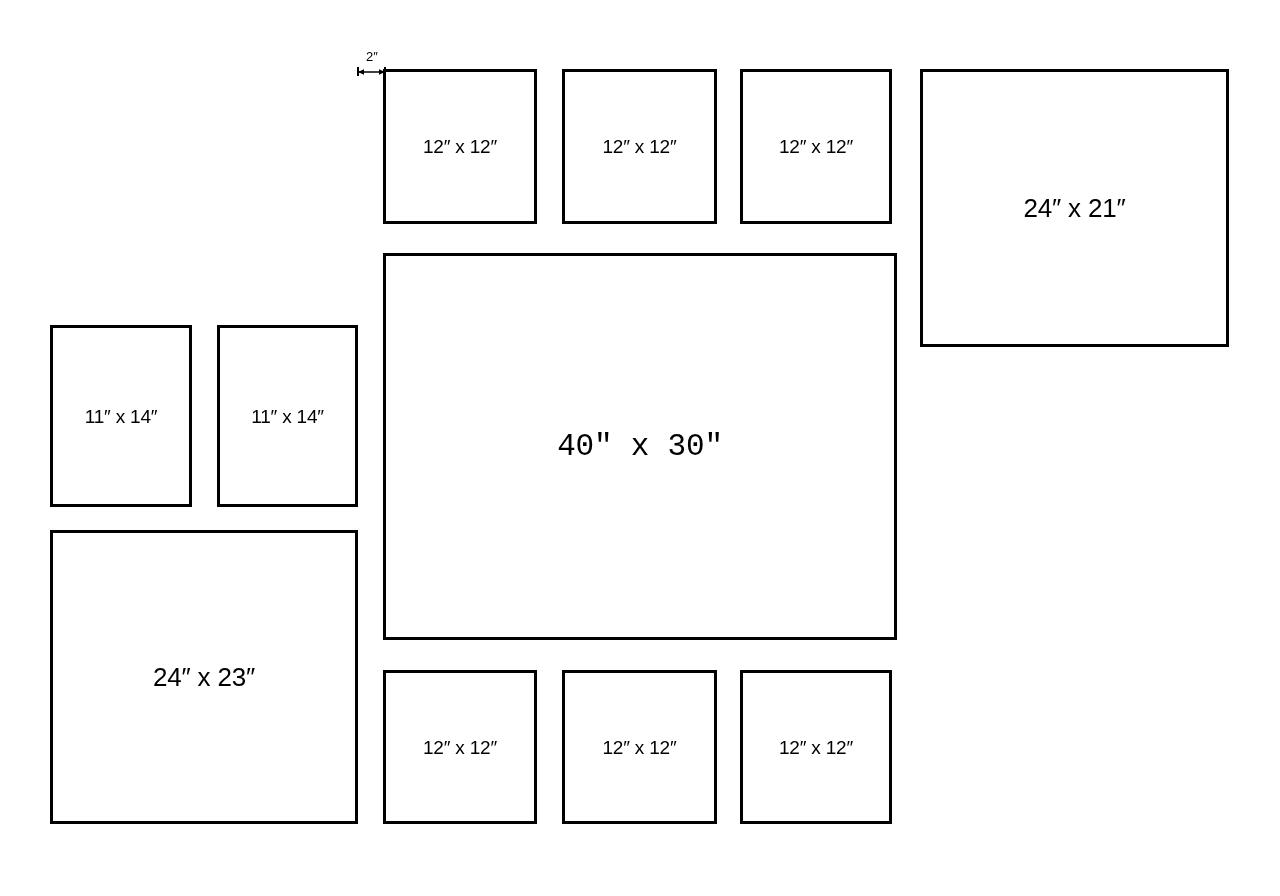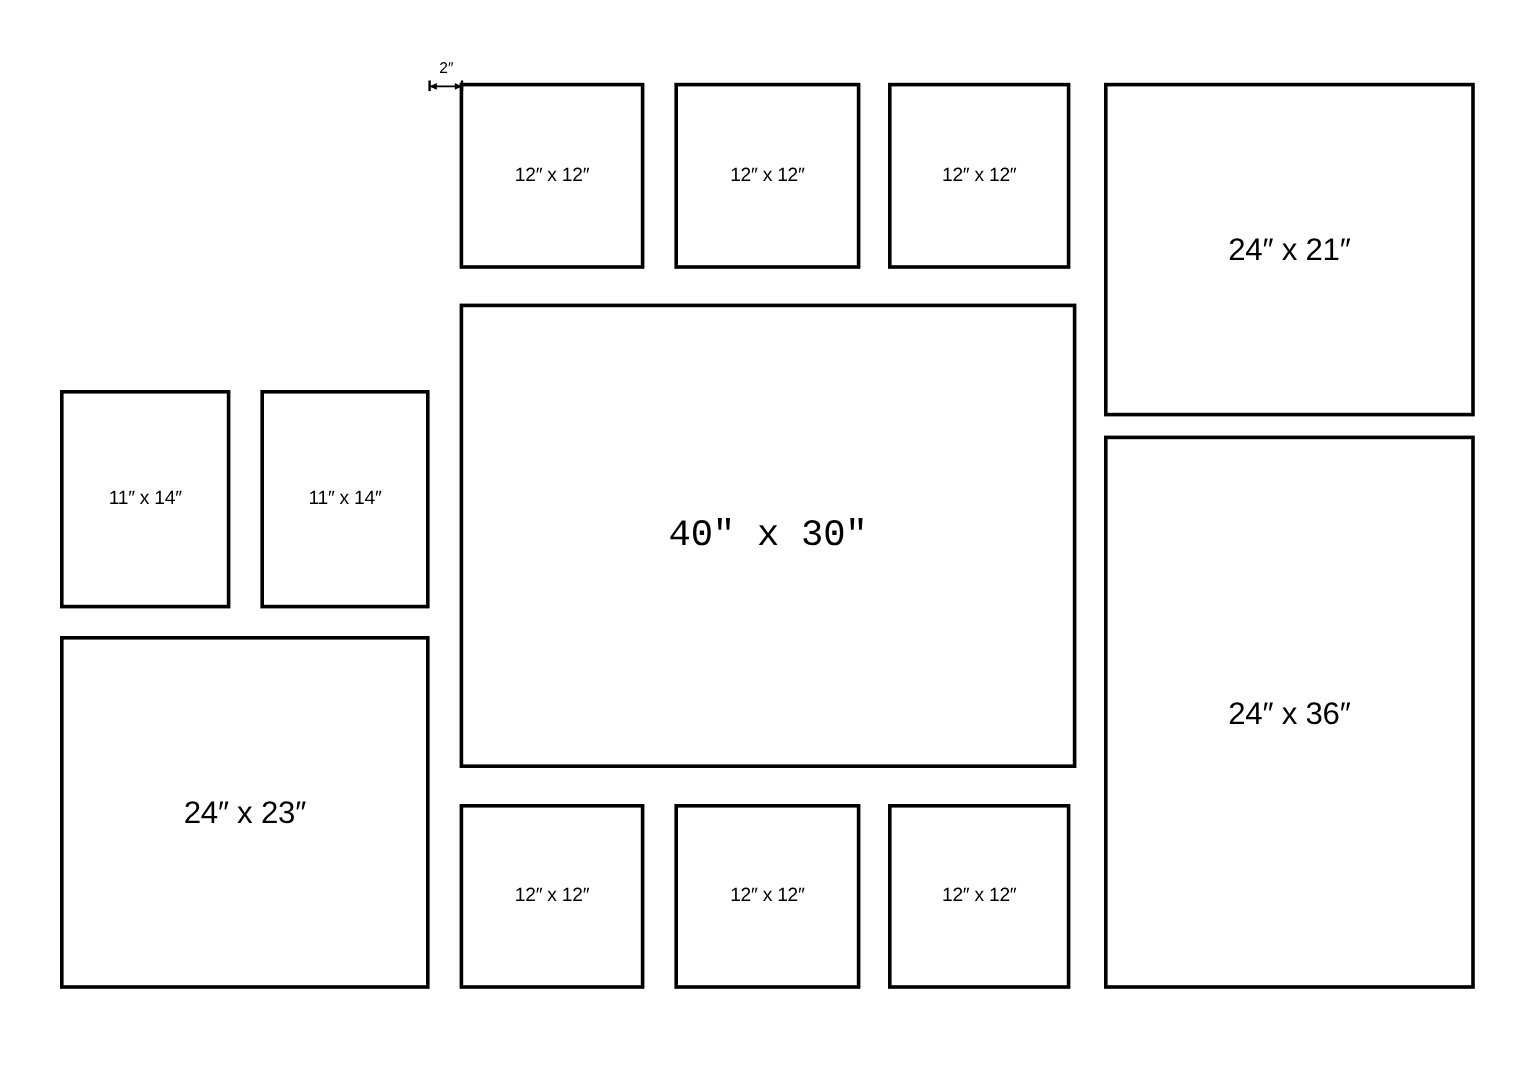--- a/index.html
+++ b/index.html
@@ -27,21 +27,21 @@
     align-items: center;
     justify-content: center;
   }
   .frame-label {
     font-family: "Liberation Sans", sans-serif;
     color: #000000;
     line-height: 1;
     white-space: nowrap;
     letter-spacing: -0.2px;
   }
-  .size-s  .frame-label { font-size: 16px; }
+  .size-s  .frame-label { font-size: 19px; }
   .size-m  .frame-label { font-size: 26px; }
   .size-l  .frame-label { font-size: 31px; font-family: Liberation Mono, monospace; }
 
   
   #gap-annotation {
     position: absolute;
     left: 356px;
     top: 50px;
     width: 32px;
     height: 26px;
@@ -82,23 +82,20 @@
     </div>
     <div class="frame size-s" style="left: 50px; top: 325px; width: 142px; height: 182px;">
       <span class="frame-label">11″ x 14″</span>
     </div>
     <div class="frame size-s" style="left: 217px; top: 325px; width: 141px; height: 182px;">
       <span class="frame-label">11″ x 14″</span>
     </div>
     <div class="frame size-l" style="left: 383px; top: 253px; width: 514px; height: 387px;">
       <span class="frame-label">40″ x 30″</span>
     </div>
-    <div class="frame size-m" style="left: 920px; top: 363px; width: 309px; height: 461px;">
-      <span class="frame-label">24″ x 36″</span>
-    </div>
     <div class="frame size-m" style="left: 50px; top: 530px; width: 308px; height: 294px;">
       <span class="frame-label">24″ x 23″</span>
     </div>
     <div class="frame size-s" style="left: 383px; top: 670px; width: 154px; height: 154px;">
       <span class="frame-label">12″ x 12″</span>
     </div>
     <div class="frame size-s" style="left: 562px; top: 670px; width: 155px; height: 154px;">
       <span class="frame-label">12″ x 12″</span>
     </div>
     <div class="frame size-s" style="left: 740px; top: 670px; width: 152px; height: 154px;">

